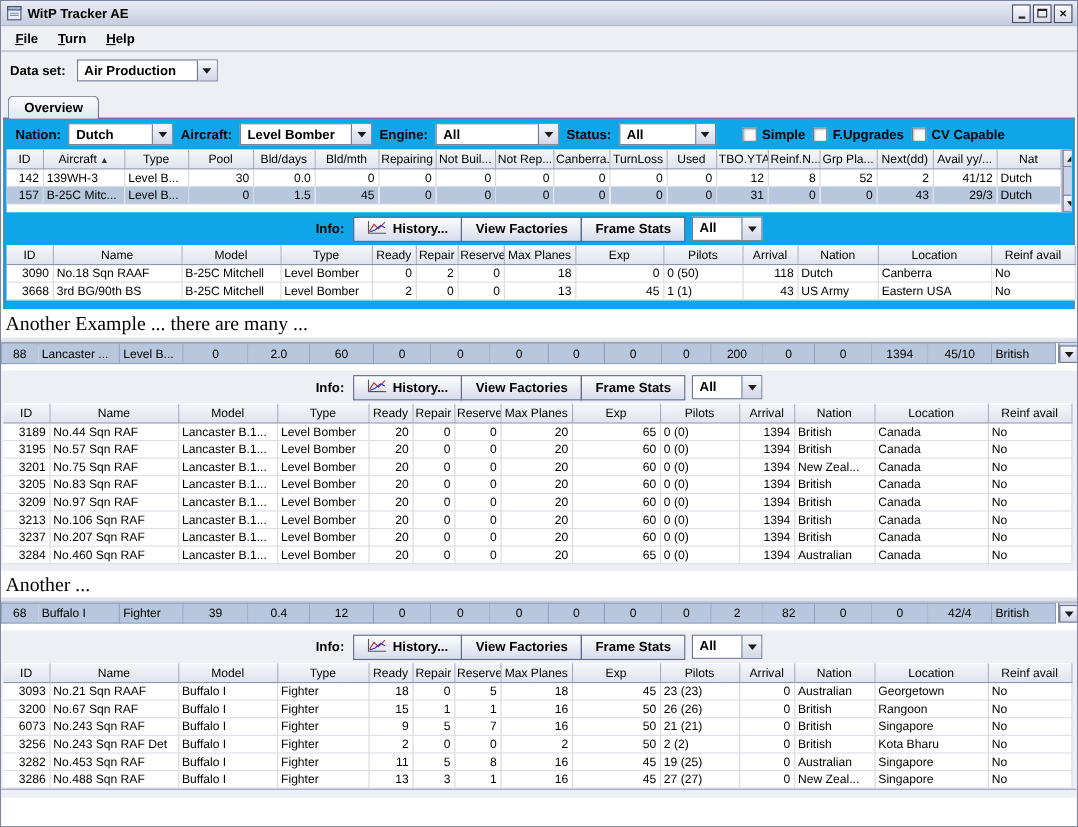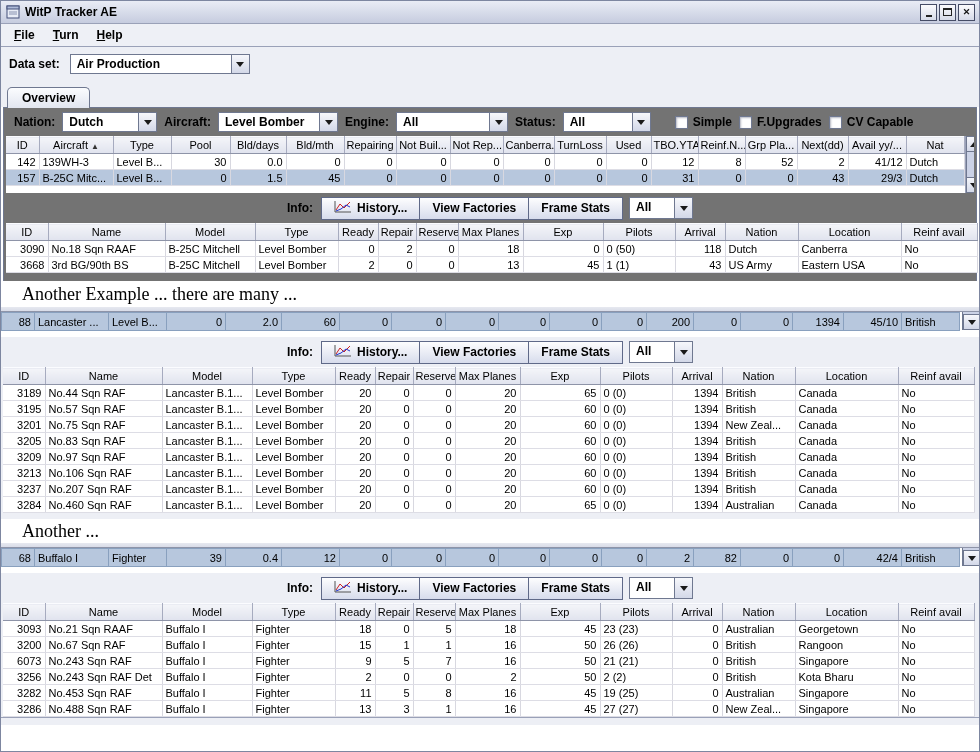--- a/index.html
+++ b/index.html
@@ -32,25 +32,25 @@
   .mbtn { display:inline-flex; align-items:center; gap:5px; height:23px; padding:0 12px;
     border:1px solid #5f6988; background:linear-gradient(#fdfdfe,#d7dcec);
     font-family:"Liberation Sans", sans-serif; font-size:12px; font-weight:bold; color:#000; margin-left:-1px; }
   .mbtn:first-of-type { margin-left:0; }
 
   .checkbox-wrap { display:inline-flex; align-items:center; gap:5px; }
   .checkbox { width:13px; height:13px; background:#fff; border:1px solid #6f7890; box-shadow:inset 1px 1px 2px rgba(40,50,80,.35); }
 
   
   .dataset-row { height:34px; background:#edeff5; display:flex; align-items:center; gap:10px; padding:0 8px; }
-  .dataset-row .combo { width:180px; }
+  .dataset-row .combo { width:128px; }
   .tabs-row { height:26px; background:#edeff5; display:flex; align-items:flex-end; padding-left:6px; }
   .tab { padding:3px 14px 3px; border:1px solid #6f7890; border-bottom:none; border-radius:5px 5px 0 0;
     background:linear-gradient(#fbfcfe,#e2e6f0); font-size:12px; font-weight:bold; position:relative; top:1px; z-index:2; }
-  .panel { background:#737373; border-top:1px solid #6f7890; border-left:1px solid #6f7890; border-right:1px solid #6f7890;
+  .panel { background:#0ea5e9; border-top:1px solid #6f7890; border-left:1px solid #6f7890; border-right:1px solid #6f7890;
     margin:0 2px; position:relative; z-index:1; }
 
   
   .filter-row { height:28px; display:flex; align-items:center; gap:7px; padding:0 10px; }
   .filter-row .combo.c-nation { width:95px; }
   .filter-row .combo.c-aircraft { width:120px; }
   .filter-row .combo.c-engine { width:112px; }
   .filter-row .combo.c-status { width:88px; }
   .filter-row .gap { width:10px; }
 
@@ -75,31 +75,31 @@
     display:flex; align-items:center; justify-content:center; }
   .sb-track { flex:1; background:#cbd2e6; border-left:1px solid #6f7890; border-right:1px solid #6f7890; min-height:4px; }
 
   
   .info-toolbar { height:30px; display:flex; align-items:center; justify-content:center; }
   .info-toolbar .blabel { margin-right:8px; }
   .info-toolbar .combo { width:64px; margin-left:6px; height:22px; }
 
   
   .annotation { background:#fff; font-family:"Liberation Serif", serif; font-size:18px; color:#000;
-    padding-left:21px; display:flex; align-items:center; }
+    padding-left:4px; display:flex; align-items:center; }
   .annotation.a1 { height:26px; }
   .annotation.a2 { height:24px; }
 
   
   .section { background:#edeff5; }
   .frag-sliver { height:5px; background:linear-gradient(#e7e9f0,#d9dce8); border-bottom:1px solid #8e94a8; }
   .frag-row-wrap { display:flex; background:#fff; height:18px; }
   .frag-row-wrap table { width:958px; }
   table.frag-tbl td { height:18px; background:#b7c7dd; border:1px solid #89a0be; }
-  table.frag-tbl td.num { text-align:right; }
+  table.frag-tbl td.num { text-align:center; }
   .frag-sb { width:17px; display:flex; flex-direction:column; background:#cbd2e6; border-left:1px solid #6f7890; }
   .frag-sb .sb-btn { margin-top:auto; width:17px; }
   .frag-gap { height:7px; background:#fff; }
 
   .bottom-strip { height:8px; background:#edeff5; border-top:1px solid #9aa1b8; }
 </style>
 </head>
 <body>
 
 <div class="stage">

